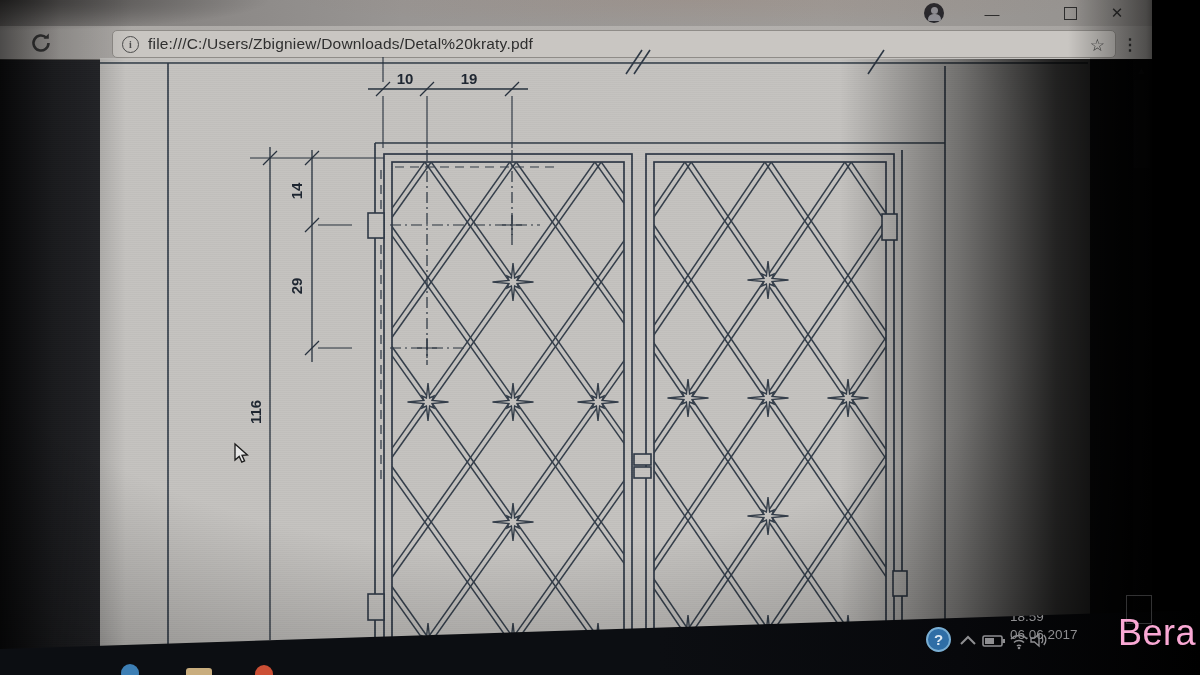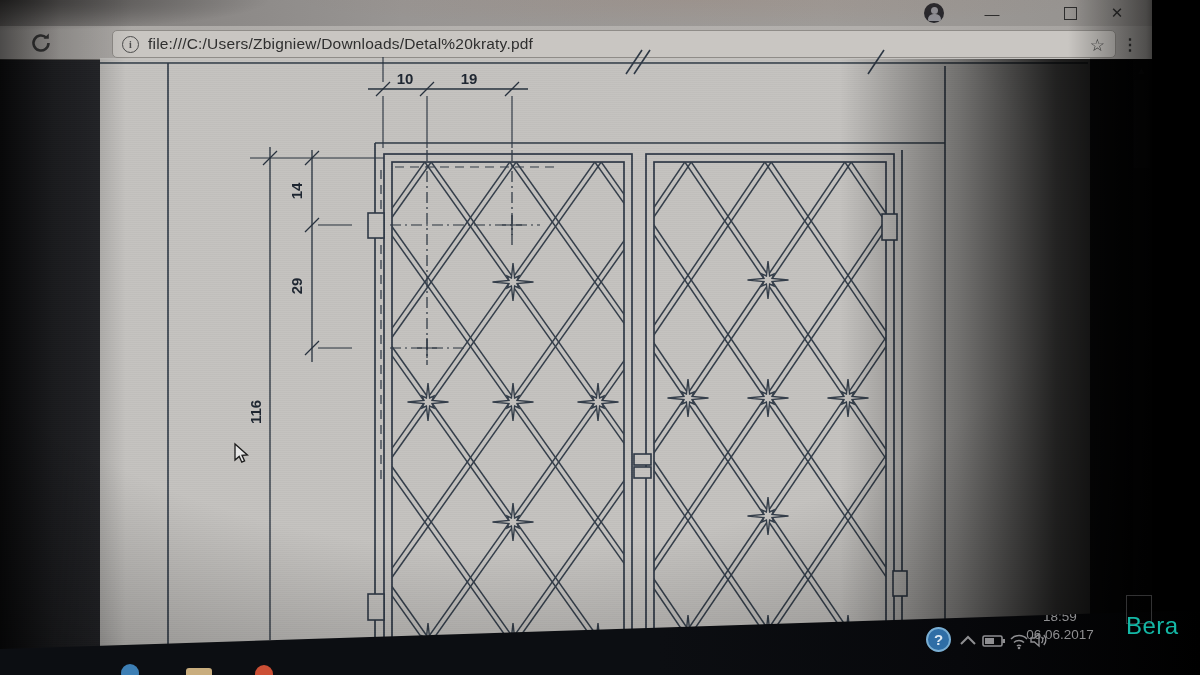--- a/index.html
+++ b/index.html
@@ -40,24 +40,24 @@
   
   #cursor{position:absolute;left:232px;top:442px;z-index:4;}
   
   #taskbar{position:absolute;left:0;top:0;width:1200px;height:675px;z-index:9;
            clip-path:polygon(0 649px,1200px 610px,1200px 675px,0 675px);
            background:linear-gradient(to right,#0c0e12 55%,#07080b 80%,#000);}
   .tray-help{position:absolute;left:926px;top:627px;width:25px;height:25px;border-radius:50%;
              background:#2f6ea6;border:2px solid #79aed3;box-sizing:border-box;color:#dce9f4;
              font-size:15px;font-weight:bold;display:flex;align-items:center;justify-content:center;}
   .tray-icon{position:absolute;color:#8f8f92;}
-  .tray-clock{position:absolute;left:1010px;top:608px;width:100px;text-align:center;color:#8e8e90;
+  .tray-clock{position:absolute;left:1010px;top:608px;width:100px;text-align:left;color:#8e8e90;
               font-size:13.5px;line-height:18px;}
-  #watermark{position:absolute;left:1118px;top:612px;z-index:11;color:#14b8a6;font-size:24px;
-             letter-spacing:.5px;margin-left:8px;}
+  #watermark{position:absolute;left:1118px;top:612px;z-index:11;color:#f9a8d4;font-size:36px;
+             letter-spacing:.5px;}
   .ghost-square{position:absolute;left:1126px;top:595px;width:24px;height:27px;
                 border:1px solid rgba(200,200,205,.25);z-index:10;}
   .sliver{position:absolute;z-index:10;}
   
   #overlayTop{position:absolute;left:0;top:0;width:1200px;height:59px;z-index:7;pointer-events:none;
     background:
       radial-gradient(ellipse 30% 70% at 0% 0%, rgba(0,0,0,.5), rgba(0,0,0,0) 75%),
       linear-gradient(to right, rgba(0,0,0,.55) 0%, rgba(0,0,0,.18) 5%, rgba(0,0,0,0) 11%),
       linear-gradient(to right, rgba(0,0,0,0) 89%, rgba(0,0,0,.5) 95.5%, #000 98%),
       radial-gradient(ellipse 45% 60% at 58% 0%, rgba(150,98,72,.12), rgba(0,0,0,0) 75%);}

